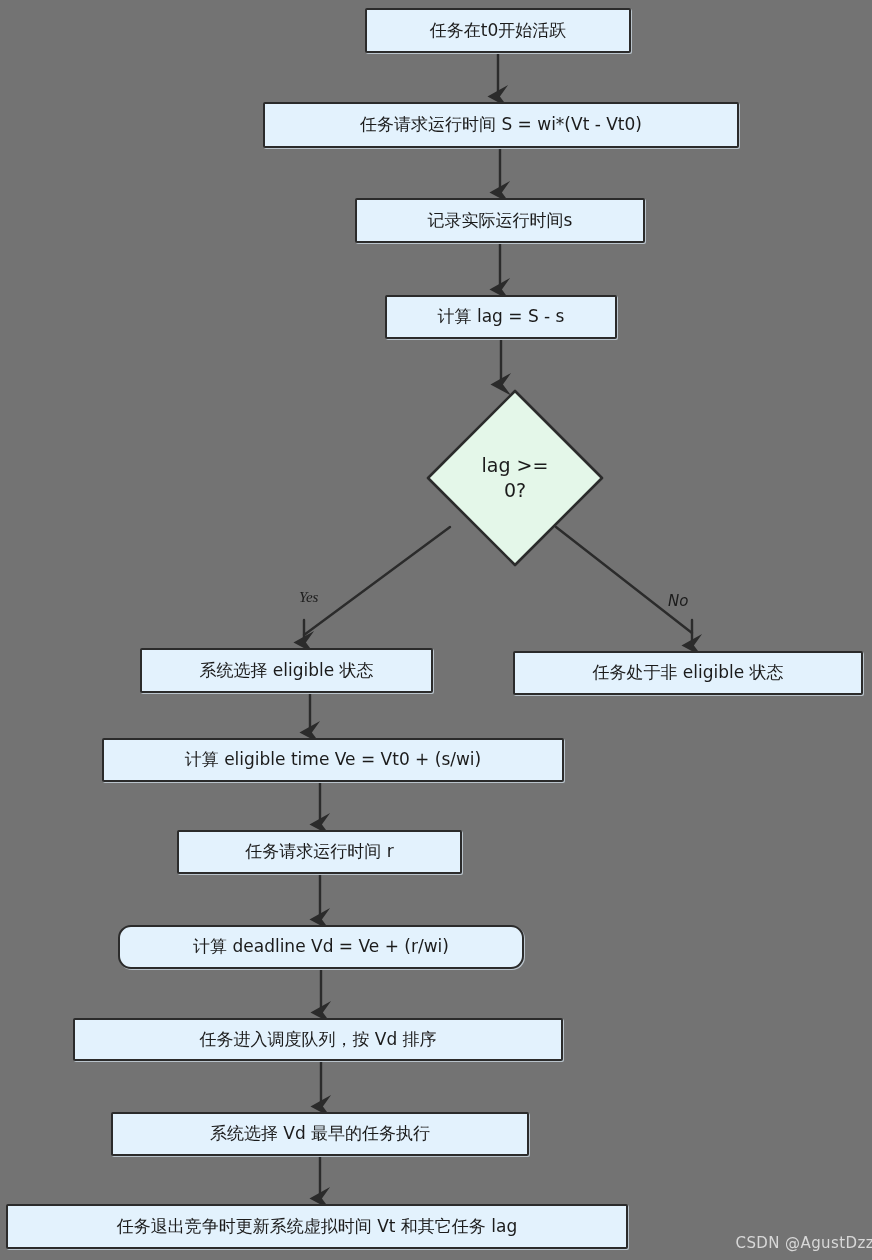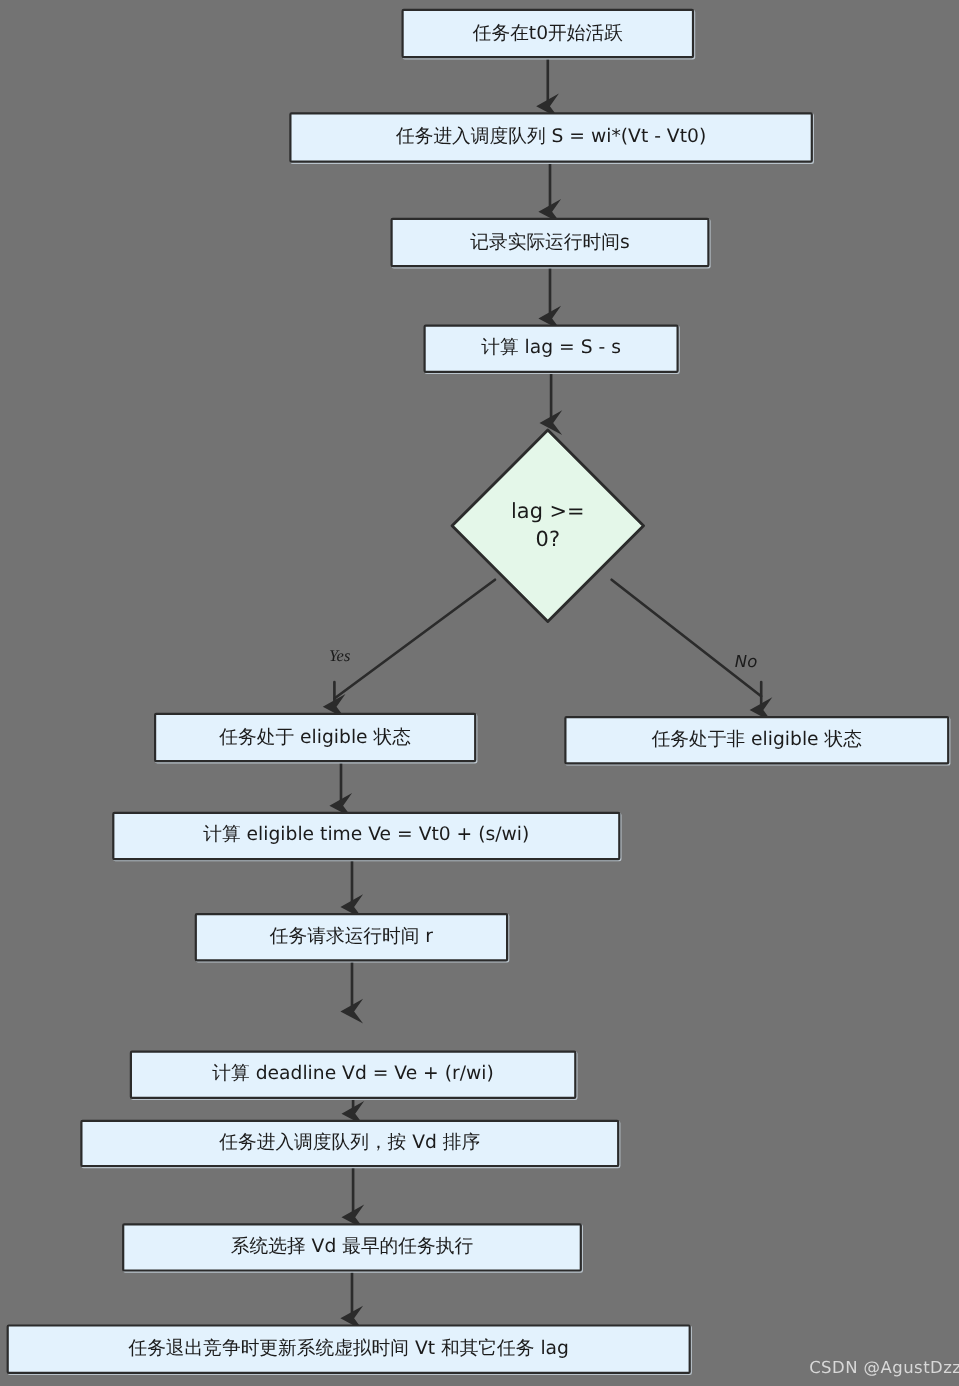--- a/index.html
+++ b/index.html
@@ -109,59 +109,59 @@
 
       <path d="M320,1156 L320,1198" marker-end="url(#arrow)"></path>
     </g>
   </svg>
 
   <div class="node process" style="left:365px;top:8px;width:266px;height:45px;">
     <span>任务在t0开始活跃</span>
   </div>
 
   <div class="node process" style="left:263px;top:102px;width:476px;height:46px;">
-    <span>任务进入调度队列 S = wi*(Vt - Vt0)</span>
+    <span>任务请求运行时间 S = wi*(Vt - Vt0)</span>
   </div>
 
   <div class="node process" style="left:385px;top:295px;width:232px;height:44px;">
     <span>计算 lag = S - s</span>
   </div>
 
   <div class="node process" style="left:355px;top:198px;width:290px;height:45px;">
     <span>记录实际运行时间s</span>
   </div>
 
-  <div class="node decision-wrap" style="left:408px;top:388px;width:180px;height:180px;">
+  <div class="node decision-wrap" style="left:425px;top:388px;width:180px;height:180px;">
     <svg class="diamond-svg" width="180" height="180" viewBox="0 0 180 180" xmlns="http://www.w3.org/2000/svg">
       <polygon points="90,3 177,90 90,177 3,90" fill="#e4f7e9" stroke="#2b2b2b" stroke-width="2.6" stroke-linejoin="round"></polygon>
     </svg>
     <div class="diamond-label">lag &gt;=
 0?</div>
   </div>
 
   <div class="edge-label" style="left:299px;top:589px;font-family:Liberation Serif, serif;">Yes</div>
   <div class="edge-label" style="left:668px;top:592px;">No</div>
 
   <div class="node process" style="left:140px;top:648px;width:293px;height:45px;">
-    <span>任务处于 eligible 状态</span>
+    <span>系统选择 eligible 状态</span>
   </div>
 
   <div class="node process" style="left:513px;top:651px;width:350px;height:44px;">
     <span>任务处于非 eligible 状态</span>
   </div>
 
   <div class="node process" style="left:88px;top:738px;width:462px;height:44px;margin-left:14px;">
     <span>计算 eligible time Ve = Vt0 + (s/wi)</span>
   </div>
 
   <div class="node process" style="left:177px;top:830px;width:285px;height:44px;text-align:center;">
     <span>任务请求运行时间 r</span>
   </div>
 
-  <div class="node process" style="left:118px;top:955px;width:406px;height:44px;">
+  <div class="node process" style="left:118px;top:925px;width:406px;height:44px;border-radius:13px;">
     <span>计算 deadline Vd = Ve + (r/wi)</span>
   </div>
 
   <div class="node process" style="left:73px;top:1018px;width:490px;height:43px;">
     <span>任务进入调度队列，按 Vd 排序</span>
   </div>
 
   <div class="node process" style="left:6px;top:1204px;width:622px;height:45px;">
     <span>任务退出竞争时更新系统虚拟时间 Vt 和其它任务 lag</span>
   </div>

